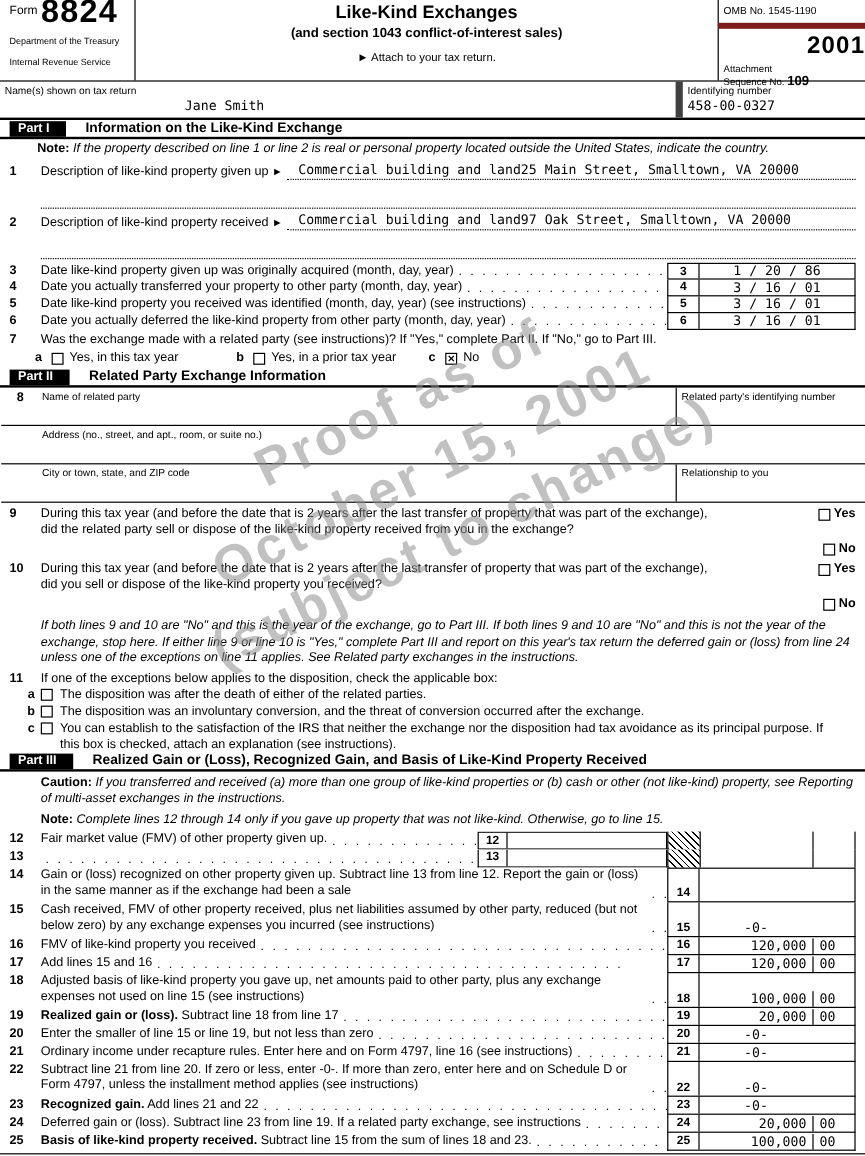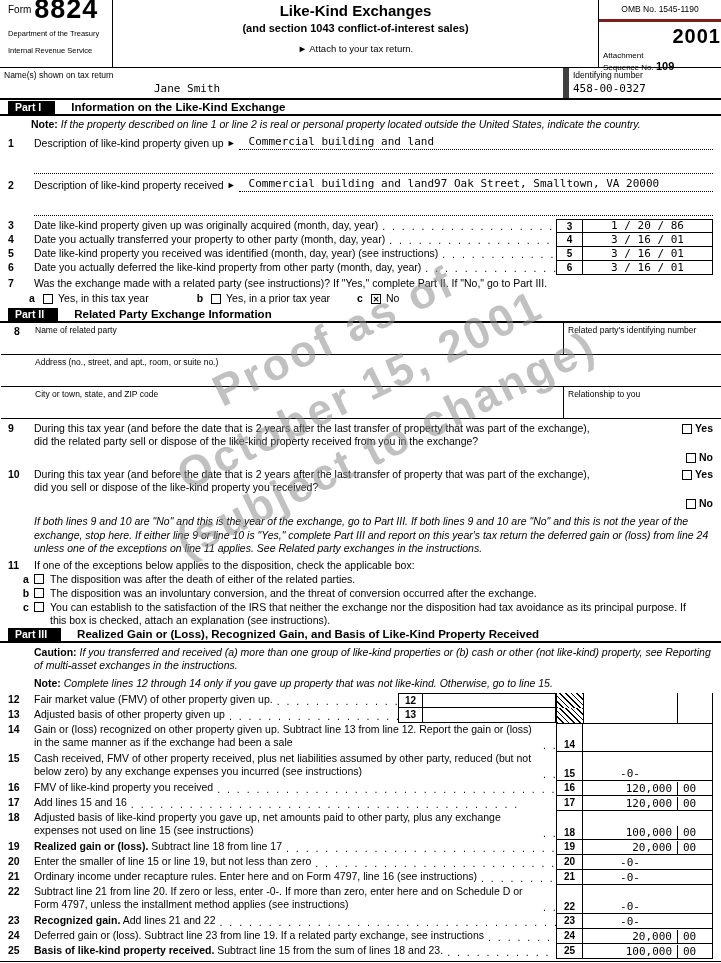--- a/index.html
+++ b/index.html
@@ -16,21 +16,21 @@
   .hdr { display:flex; border-bottom:1px solid #000; height:68px; }
   .hdr-left { width:113px; border-right:1.5px solid #000; padding:3px 2px 0 8px; }
   .formword { font-size:10px; vertical-align:top; }
   .formnum { font-size:27px; font-weight:bold; letter-spacing:1px; }
   .dept { font-size:7.5px; line-height:9px; margin-top:8px; }
   .hdr-center { flex:1; text-align:center; padding-top:4px; }
   .title { font-size:15px; font-weight:bold; }
   .subtitle { font-size:11px; font-weight:bold; margin-top:5px; }
   .attach { font-size:9.5px; margin-top:7px; }
   .hdr-right { width:123px; border-left:1.5px solid #000; }
-  .omb { font-size:8.5px; padding:3px 4px; border-bottom:3px solid #7f1d1d;text-align:center; }
+  .omb { font-size:8.5px; padding:3px 4px; border-bottom:5px solid #7f1d1d; }
   .year { font-size:20px; font-weight:bold; text-align:right; letter-spacing:1px; line-height:28px; }
   .attseq { font-size:8px; line-height:9px; padding:1px 4px; }
   .attseq b { font-size:11px; }
 
   
   .namerow { display:flex; border-bottom:2px solid #000; height:32px; }
   .nr-left { flex:1; padding:1px 4px; }
   .nr-right { width:158px; border-left:6px solid #404040; padding:1px 4px; }
   .small-label { font-size:8.5px; }
   .fv { font-family:"DejaVu Sans Mono", monospace; font-size:11px; }
@@ -174,20 +174,21 @@
     <b class="inb">Note:</b>
     <span class="it">If the property described on line 1 or line 2 is real or personal property located outside the United States, indicate the country.</span>
   </div>
 
   <div class="descrow">
     <span class="ln">1</span>
     <span class="desclabel">Description of like-kind property given up</span>
     <span class="arrow">►</span>
     <span class="fillline">
       <span class="fv">Commercial building and land</span>
+      <span class="fv">25 Main Street, Smalltown, VA 20000</span>
     </span>
   </div>
   <div class="dotline"></div>
 
   <div class="descrow">
     <span class="ln">2</span>
     <span class="desclabel">Description of like-kind property received</span>
     <span class="arrow">►</span>
     <span class="fillline">
       <span class="fv">Commercial building and land</span>
@@ -357,21 +358,20 @@
       <span class="ghost">
           <span class="ga"></span>
           <span class="gc"></span>
         </span>
     </div>
   </div>
 
   <div class="p3row">
     <div class="p3l">
       <span class="ln">13</span>
-      <span class="p3t">Adjusted basis of other property given up</span>
       <span class="leader"></span>
       <span class="ib">
         <span class="in">13</span>
         <span class="iv fv amt"></span>
         <span class="ic fv"></span>
       </span>
     </div>
     <div class="rbwrap">
       <span class="hatch"></span>
       <span class="ghost">

